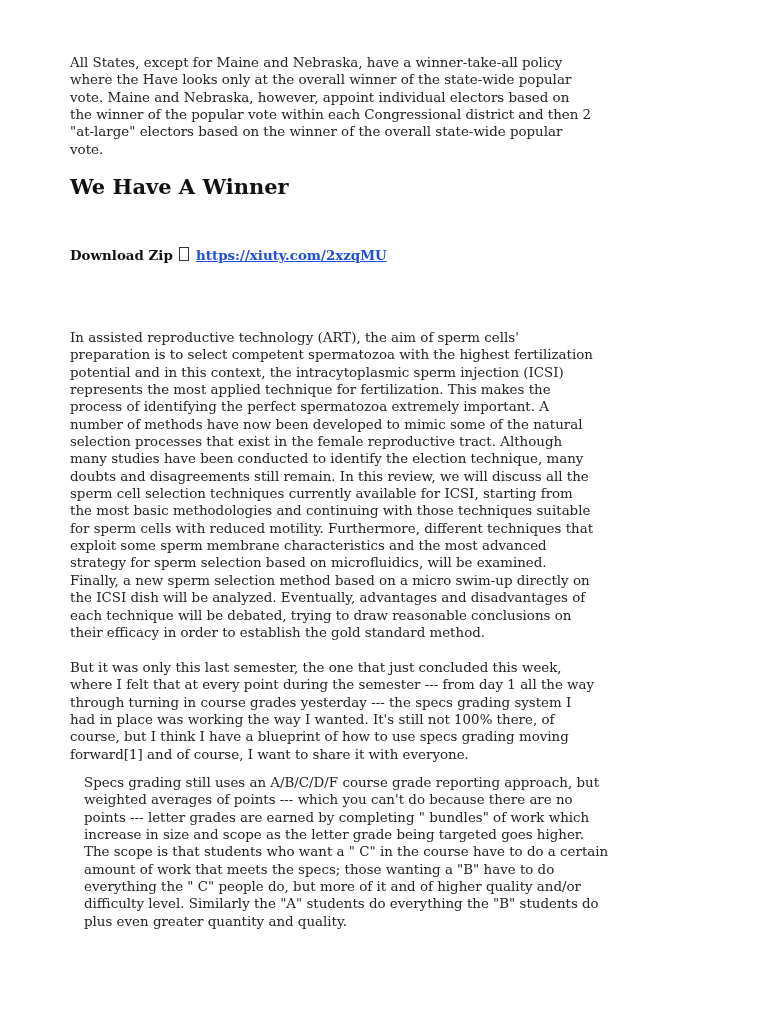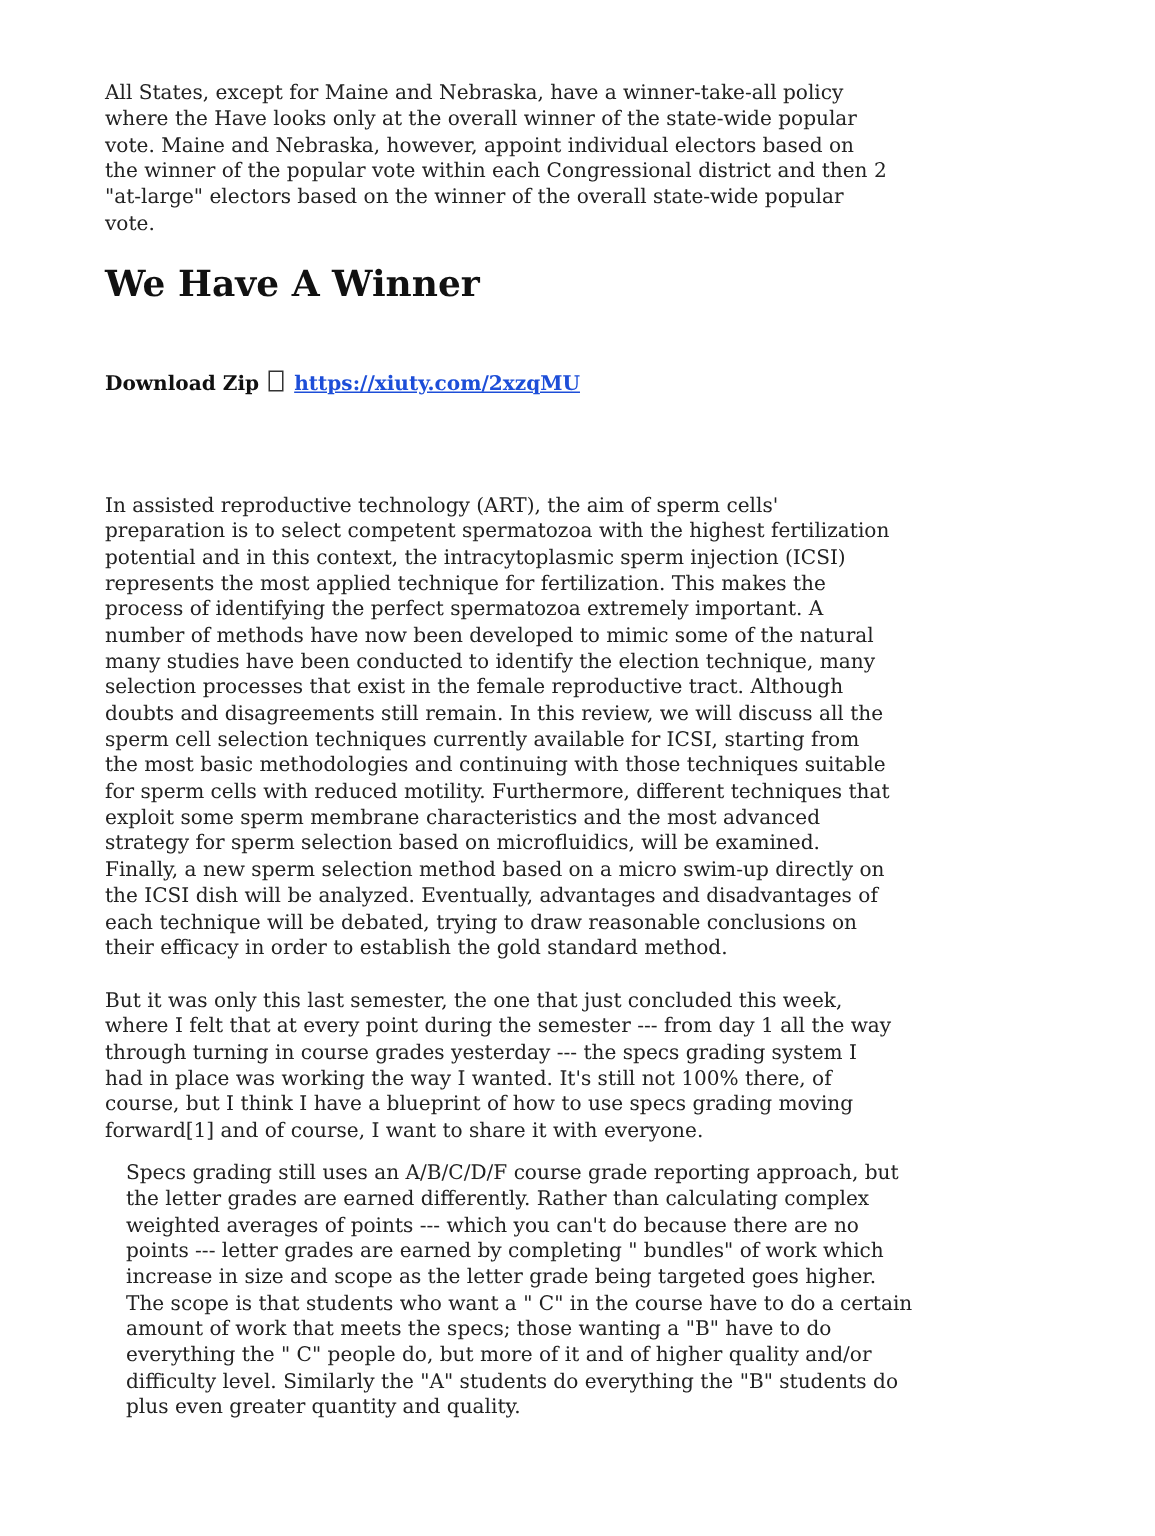--- a/index.html
+++ b/index.html
@@ -1,20 +1,20 @@
 <!DOCTYPE html>
 <html><head>
 <meta charset="utf-8">
 <style>
   html, body { margin: 0; padding: 0; background: #ffffff; }
   body { width: 770px; height: 1024px; overflow: hidden; position: relative;
          font-family: "DejaVu Serif", serif; color: #222222; }
   .para { font-size: 13.4px; line-height: 17.35px; margin: 0; white-space: nowrap; }
   .para span { display: block; }
-  h1 { font-family: "DejaVu Serif", serif; font-weight: bold; font-size: 24px;
+  h1 { font-family: "DejaVu Serif", serif; font-weight: bold; font-size: 21px;
        color: #111111; margin: 0; position: absolute; left: 70px; top: 174px; }
   .dl { position: absolute; left: 70px; top: 247px; font-size: 13.4px; font-weight: bold; color: #111; white-space: nowrap; }
   .dl a { color: #1d4ed8; text-decoration: underline; }
   .box { display: inline-block; width: 8px; height: 12px; border: 1px solid #333; vertical-align: -1px; margin: 0 2px; }
   #p2 { position: absolute; left: 70px; top: 329px; }
   #p3 { position: absolute; left: 70px; top: 659px; }
   #p4 { position: absolute; left: 84px; top: 774px; }
   #p1 { position: absolute; left: 70px; top: 54px; }
 </style>
 </head>
@@ -37,22 +37,22 @@
   <a href="#">https://xiuty.com/2xzqMU</a>
 </div>
 
 <div id="p2" class="para">
   <span>In assisted reproductive technology (ART), the aim of sperm cells'</span>
   <span>preparation is to select competent spermatozoa with the highest fertilization</span>
   <span>potential and in this context, the intracytoplasmic sperm injection (ICSI)</span>
   <span>represents the most applied technique for fertilization. This makes the</span>
   <span>process of identifying the perfect spermatozoa extremely important. A</span>
   <span>number of methods have now been developed to mimic some of the natural</span>
+  <span>selection processes that exist in the female reproductive tract. Although</span>
   <span>many studies have been conducted to identify the election technique, many</span>
-  <span>selection processes that exist in the female reproductive tract. Although</span>
   <span>doubts and disagreements still remain. In this review, we will discuss all the</span>
   <span>sperm cell selection techniques currently available for ICSI, starting from</span>
   <span>the most basic methodologies and continuing with those techniques suitable</span>
   <span>for sperm cells with reduced motility. Furthermore, different techniques that</span>
   <span>exploit some sperm membrane characteristics and the most advanced</span>
   <span>strategy for sperm selection based on microfluidics, will be examined.</span>
   <span>Finally, a new sperm selection method based on a micro swim-up directly on</span>
   <span>the ICSI dish will be analyzed. Eventually, advantages and disadvantages of</span>
   <span>each technique will be debated, trying to draw reasonable conclusions on</span>
   <span>their efficacy in order to establish the gold standard method.</span>
@@ -62,21 +62,20 @@
   <span>But it was only this last semester, the one that just concluded this week,</span>
   <span>where I felt that at every point during the semester --- from day 1 all the way</span>
   <span>through turning in course grades yesterday --- the specs grading system I</span>
   <span>had in place was working the way I wanted. It's still not 100% there, of</span>
   <span>course, but I think I have a blueprint of how to use specs grading moving</span>
   <span>forward[1] and of course, I want to share it with everyone.</span>
 </div>
 
 <div id="p4" class="para">
   <span>Specs grading still uses an A/B/C/D/F course grade reporting approach, but</span>
-  <span>the letter grades are earned differently. Rather than calculating complex</span>
   <span>weighted averages of points --- which you can't do because there are no</span>
   <span>points --- letter grades are earned by completing " bundles" of work which</span>
   <span>increase in size and scope as the letter grade being targeted goes higher.</span>
   <span>The scope is that students who want a " C" in the course have to do a certain</span>
   <span>amount of work that meets the specs; those wanting a "B" have to do</span>
   <span>everything the " C" people do, but more of it and of higher quality and/or</span>
   <span>difficulty level. Similarly the "A" students do everything the "B" students do</span>
   <span>plus even greater quantity and quality.</span>
 </div>
 

